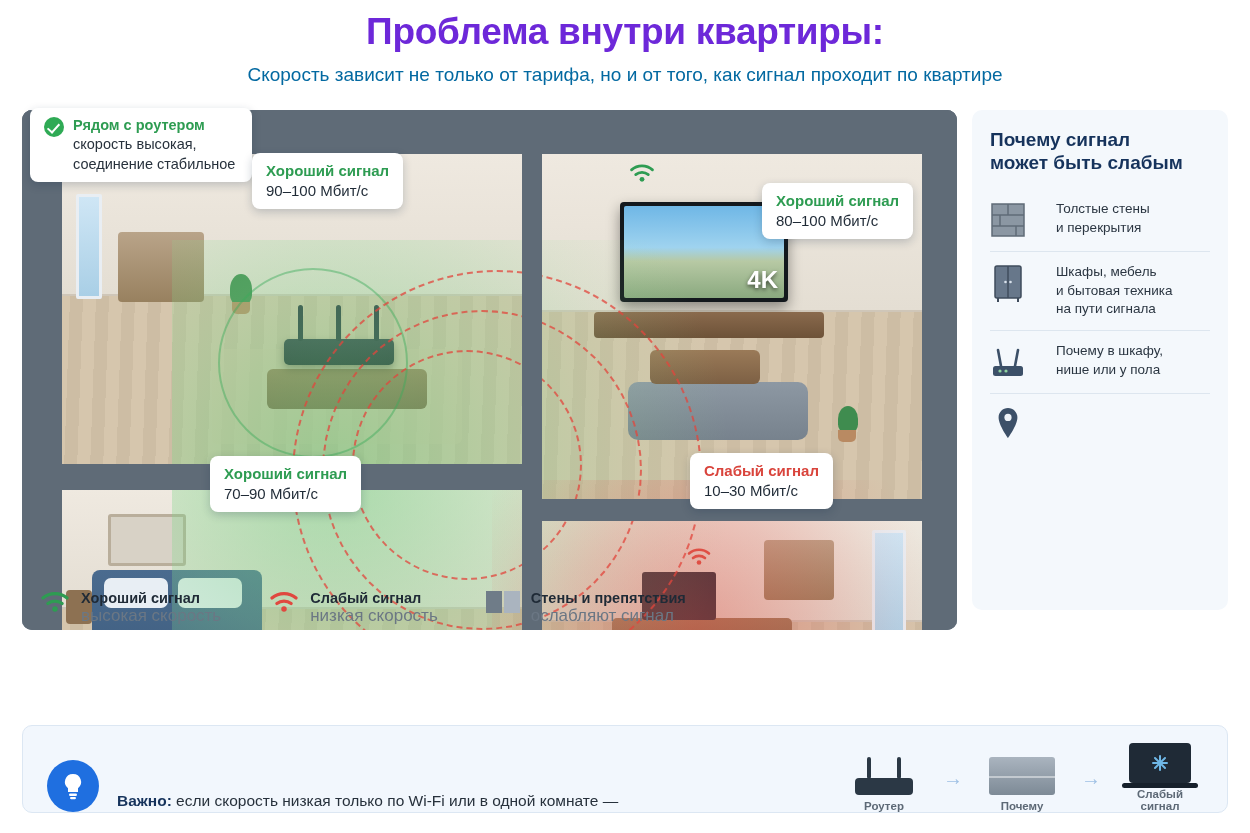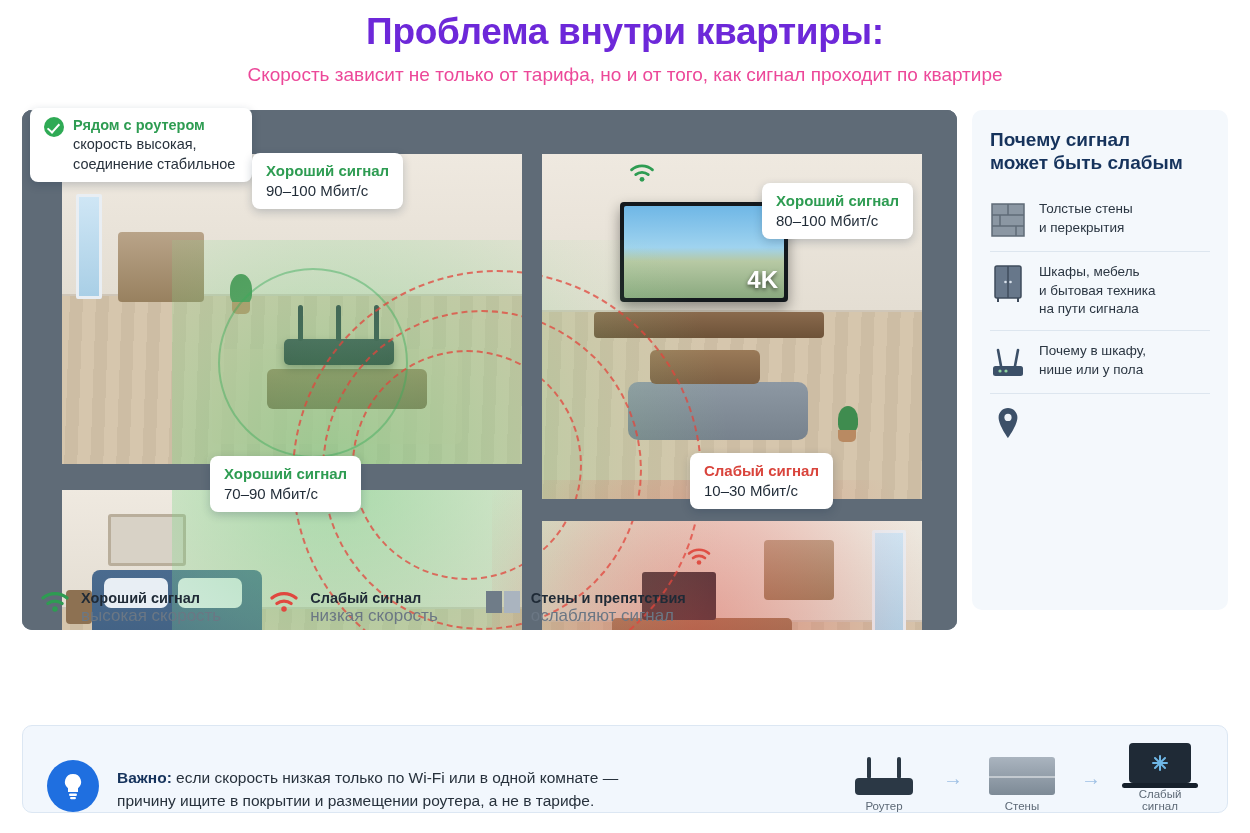--- a/index.html
+++ b/index.html
@@ -12,21 +12,21 @@
   }
   .page { position: relative; width: 1250px; height: 833px; background:#fff; }
 
   
   .header { padding-top: 10px; text-align: center; }
   .title-line {
     font-size: 37px; font-weight: bold; color: #6d28d9; line-height: 1.18;
     letter-spacing: -0.3px;
   }
   .subtitle {
-    margin-top: 10px; font-size: 19px; color: #ec4899; font-weight: 400;
+    margin-top: 10px; font-size: 19px; color: #0369a1; font-weight: 400;
   }
 
   
   .content { position: relative; margin-top: 12px; height: 560px; }
 
   
   .floorplan {
     position: absolute; left: 22px; top: 12px; width: 935px; height: 520px;
     border-radius: 10px; overflow: hidden;
     background: #6f7c88;
@@ -132,21 +132,21 @@
   #co-good3 { left: 210px; top: 358px; }
   #co-weak  { left: 690px; top: 355px; }
   #co-far   { left: 690px; top: 455px; width: 225px; }
 
   
   .side {
     position:absolute; left: 972px; top: 12px; width: 256px; height: 500px;
     background:#f4f8fc; border-radius:10px; padding:18px 18px 10px 18px;
   }
   .side h3 { margin:0 0 14px 0; font-size:19px; color:#16335c; line-height:1.25; }
-  .side-item { display:flex; gap:13px; align-items:flex-start; padding:11px 0; }
+  .side-item { display:flex; gap:30px; align-items:flex-start; padding:11px 0; }
   .side-item + .side-item { border-top:1px solid #dde6ef; }
   .side-ico { width:36px; flex:0 0 36px; height:40px; display:flex; align-items:center; justify-content:center; }
   .side-txt { font-size:13.5px; color:#2b3642; line-height:1.38; }
 
   
   .legend {
     position:absolute; left:40px; top: 590px; width: 920px;
     display:flex; gap:48px; align-items:flex-start;
   }
   .legend-item { display:flex; gap:11px; align-items:flex-start; }
@@ -160,21 +160,21 @@
     display:flex; align-items:flex-end; padding:0 24px;
   }
   .bulb {
     width:52px; height:52px; border-radius:50%; background:#1f6fe0; flex:0 0 52px;
     display:flex; align-items:center; justify-content:center; margin-right:18px;
   }
   .footer-txt { font-size:15.5px; color:#27313c; line-height:1.5; max-width:610px; }
   .footer-txt b { color:#16335c; }
   .flow { margin-left:auto; display:flex; align-items:flex-end; gap:16px; }
   .flow-step { text-align:center; width:86px; }
-  .flow-step .cap { font-size:11.5px; color:#5d6976; margin-top:5px; }
+  .flow-step .cap { font-size:11.5px; color:#5d6976; margin-top:5px;font-weight:bold; }
   .flow-arrow { color:#9fc0e4; font-size:20px; padding-bottom:22px; }
   .mini-router { width:58px; height:17px; background:#2b3845; border-radius:4px; margin:0 auto; position:relative; }
   .mini-ant { position:absolute; width:4px; height:22px; background:#2b3845; border-radius:2px; top:-21px; }
   .mini-wall { width:66px; height:38px; background:linear-gradient(180deg,#aab4bf,#7d8a96); border-radius:3px; margin:0 auto; position:relative;}
   .mini-wall::after{content:"";position:absolute;left:0;right:0;top:50%;height:2px;background:rgba(255,255,255,.45);}
   .mini-laptop { width:62px; height:40px; background:#1f2a36; border-radius:4px; margin:0 auto; position:relative; display:flex; align-items:center; justify-content:center;}
   .mini-laptop::after{content:"";position:absolute;left:-7px;bottom:-5px;width:76px;height:5px;background:#16202b;border-radius:3px;}
 </style>
 </head>
 <body>
@@ -433,35 +433,34 @@
   <div class="footer">
     <div class="bulb">
       <svg width="26" height="30" viewBox="0 0 26 30">
         <path d="M13 3a8 8 0 0 0-5 14.3V21h10v-3.7A8 8 0 0 0 13 3z" fill="#ffffff"></path>
         <rect x="9" y="22.5" width="8" height="2.4" rx="1.2" fill="#ffffff"></rect>
         <rect x="10" y="26" width="6" height="2.2" rx="1.1" fill="#ffffff"></rect>
       </svg>
     </div>
     <div class="footer-txt">
       <b>Важно:</b><span> если скорость низкая только по Wi-Fi или в одной комнате —</span><br>
-      <span>причину ищите в покрытии и размещении роутера, а не в тарифе.</span>
     </div>
 
     <div class="flow">
       <div class="flow-step">
         <div class="mini-router">
           <div class="mini-ant" style="left:12px;"></div>
           <div class="mini-ant" style="left:42px;"></div>
         </div>
         <div class="cap">Роутер</div>
       </div>
       <div class="flow-arrow">→</div>
       <div class="flow-step">
         <div class="mini-wall"></div>
-        <div class="cap">Стены</div>
+        <div class="cap">Почему</div>
       </div>
       <div class="flow-arrow">→</div>
       <div class="flow-step">
         <div class="mini-laptop">
           <svg width="20" height="20" viewBox="0 0 20 20">
               <g stroke="#6fb7e6" stroke-width="2" stroke-linecap="round">
             <line x1="10" y1="3" x2="10" y2="17"></line>
                 <line x1="3" y1="10" x2="17" y2="10"></line>
             <line x1="5" y1="5" x2="15" y2="15"></line>
                 <line x1="15" y1="5" x2="5" y2="15"></line>

